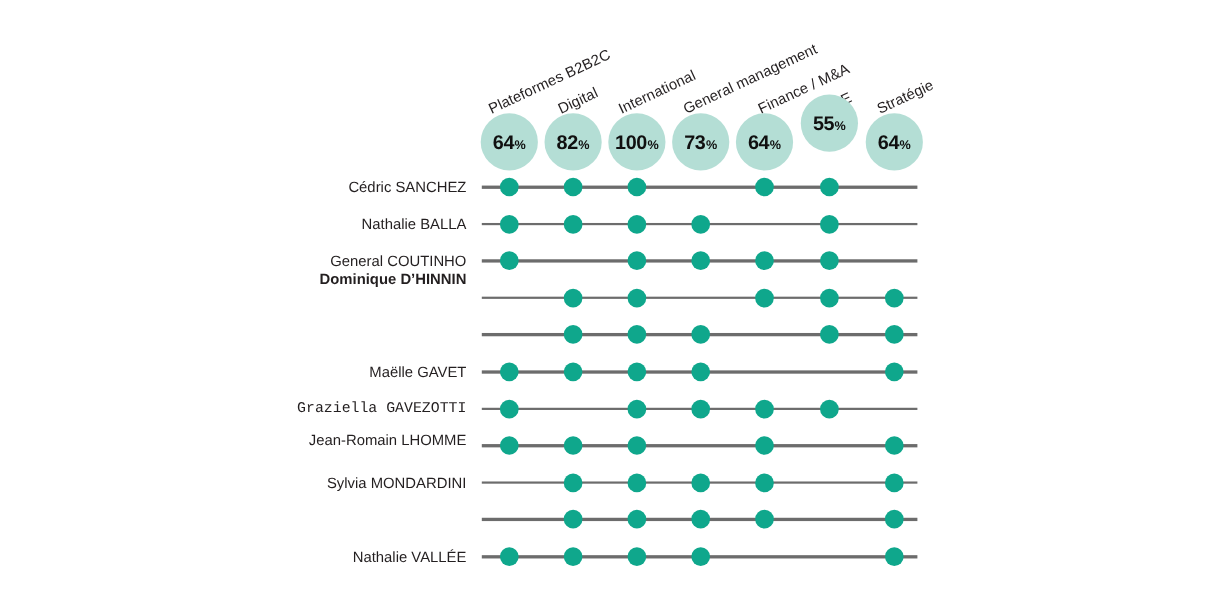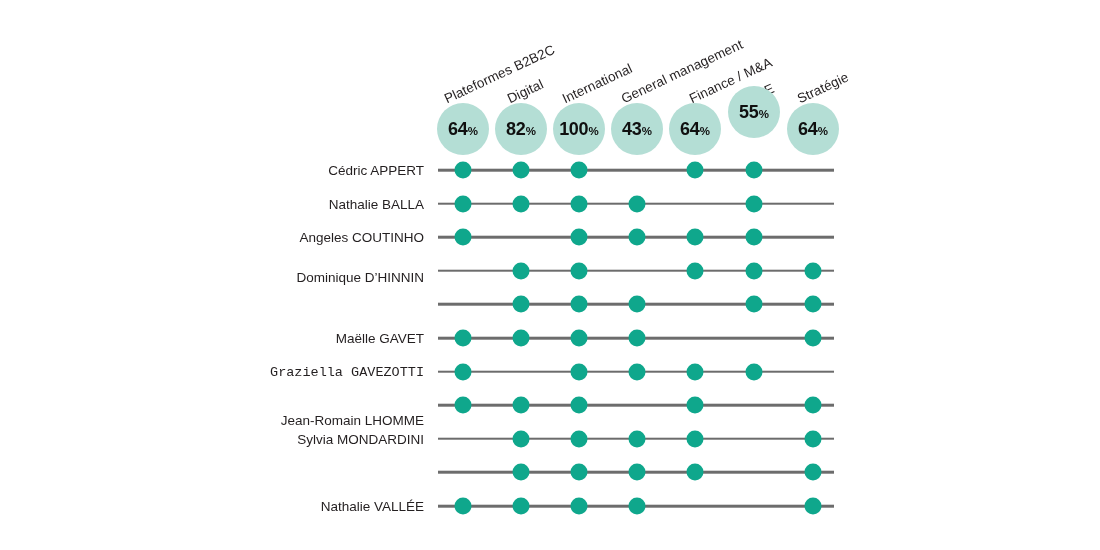--- a/index.html
+++ b/index.html
@@ -97,27 +97,27 @@
     background: #0fa78c;
     transform: translate(-50%, -50%);
   }
 </style>
 </head>
 <body>
 
 <div id="board">
 
   <div class="label-col">
-      <div class="row-label" style="top: 170px;">Cédric APPERT</div>
+      <div class="row-label" style="top: 170px;">Cédric SANCHEZ</div>
       <div class="row-label" style="top: 203.6px;">Nathalie BALLA</div>
-      <div class="row-label" style="top: 237.2px;">Angeles COUTINHO</div>
-      <div class="row-label" style="top: 277px;">Dominique D’HINNIN</div>
+      <div class="row-label" style="top: 237.2px;">General COUTINHO</div>
+      <div class="row-label" style="top: 254px; font-weight: bold;">Dominique D’HINNIN</div>
       <div class="row-label" style="top: 338px;">Maëlle GAVET</div>
       <div class="row-label" style="top: 371.6px; font-family: Liberation Mono, monospace;">Graziella GAVEZOTTI</div>
-      <div class="row-label" style="top: 420px;">Jean-Romain LHOMME</div>
+      <div class="row-label" style="top: 400px;">Jean-Romain LHOMME</div>
       <div class="row-label" style="top: 438.8px;">Sylvia MONDARDINI</div>
       <div class="row-label" style="top: 506px;">Nathalie VALLÉE</div>
     </div>
 
   <div id="headers-layer">
       <div class="col-label" style="left: 445px; top: 92px;">Plateformes B2B2C</div>
       <div class="col-label" style="left: 508px; top: 92px;">Digital</div>
       <div class="col-label" style="left: 563px; top: 92px;">International</div>
       <div class="col-label" style="left: 622px; top: 92px;">General management</div>
       <div class="col-label" style="left: 690px; top: 92px;">Finance / M&amp;A</div>
@@ -138,21 +138,21 @@
         </div>
       </div>
       <div class="pct-bubble" style="left: 579px; top: 129px;">
         <div class="pct-inner">
           <span class="pct-num">100</span>
           <span class="pct-sign">%</span>
         </div>
       </div>
       <div class="pct-bubble" style="left: 637px; top: 129px;">
         <div class="pct-inner">
-          <span class="pct-num">43</span>
+          <span class="pct-num">73</span>
           <span class="pct-sign">%</span>
         </div>
       </div>
       <div class="pct-bubble" style="left: 695px; top: 129px;">
         <div class="pct-inner">
           <span class="pct-num">64</span>
           <span class="pct-sign">%</span>
         </div>
       </div>
       <div class="pct-bubble" style="left: 754px; top: 112px;">

